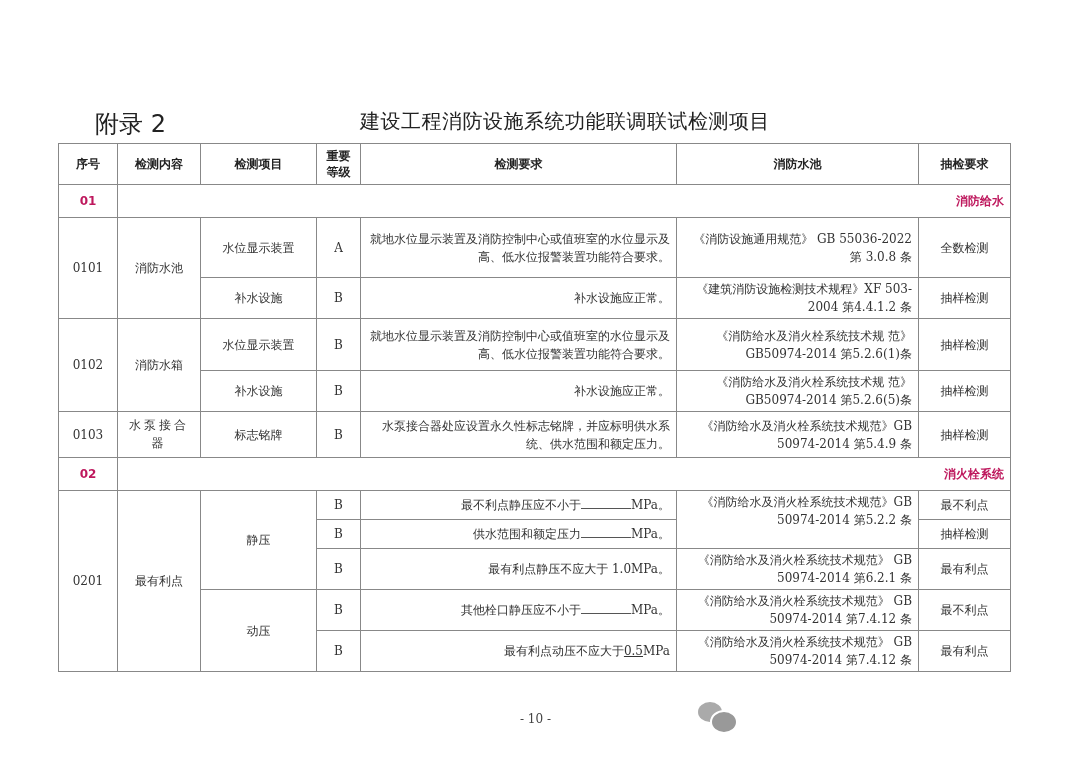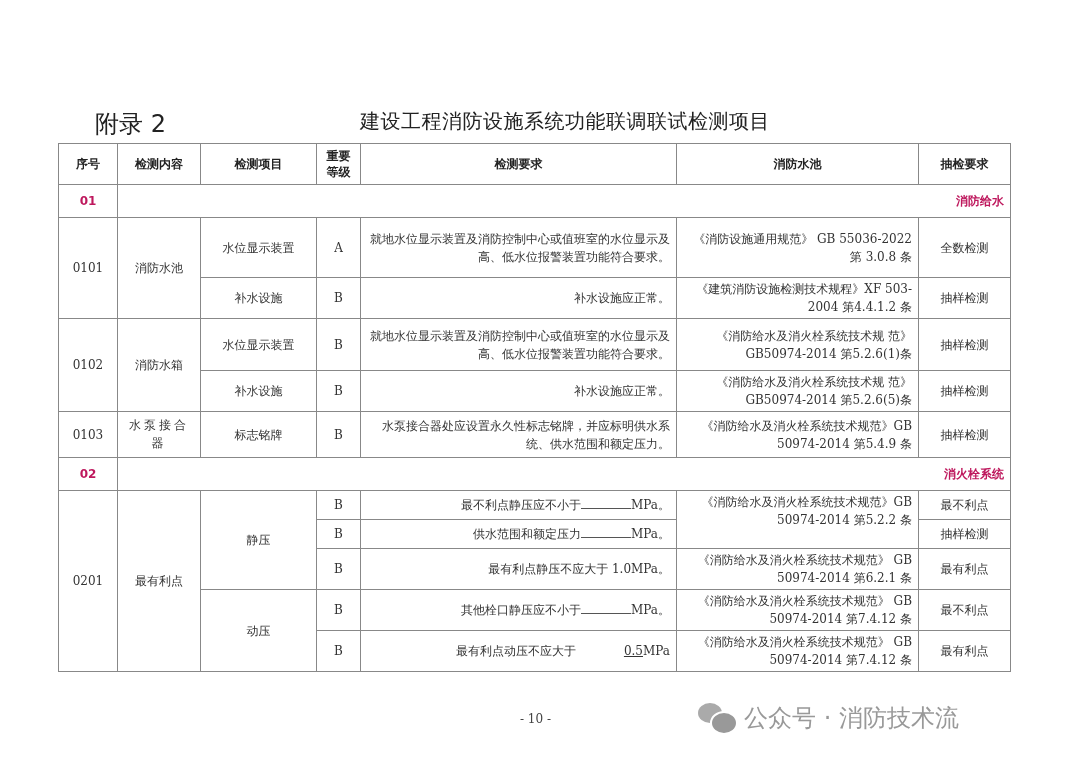--- a/index.html
+++ b/index.html
@@ -8,21 +8,21 @@
   .appendix { position:absolute; left:95px; top:108px; font-size:24px; font-family:"DejaVu Sans","Liberation Sans",sans-serif; color:#222; }
   .doc-title { position:absolute; left:360px; top:108px; font-size:20px; font-family:"DejaVu Sans","Liberation Sans",sans-serif; color:#222; font-weight:normal; letter-spacing:0.5px; }
   table.main { position:absolute; left:58px; top:143px; border-collapse:collapse; table-layout:fixed; width:952px; }
   table.main td, table.main th { border:1px solid #888; font-size:12px; padding:2px 6px; line-height:18px; color:#333; }
   table.main th { font-weight:bold; height:36px; text-align:center; font-family:"DejaVu Sans","Liberation Sans",sans-serif; font-size:12px; color:#222; }
   table.main tr.sec td { height:28px; font-weight:bold; font-family:"DejaVu Sans","Liberation Sans",sans-serif; color:#be185d; }
   .c { text-align:center; }
   .l { text-align:right; }
   .sp { letter-spacing:3px;font-family:Liberation Mono, monospace; }
   .blank { display:inline-block; width:50px; border-bottom:1px solid #555; height:12px; vertical-align:baseline; }
-  .u { text-decoration:underline;margin-left:48px; }
+  .u { text-decoration:underline; }
   .page-num { position:absolute; left:520px; top:700px; font-size:12px; color:#444;margin-top:12px; }
   .watermark { position:absolute; left:698px; top:702px; font-size:24px; color:#999; font-family:"DejaVu Sans","Liberation Sans",sans-serif; display:flex; align-items:center; gap:8px; }
   .wechat-icon { width:38px; height:30px; position:relative; }
   .wechat-icon .b1 { position:absolute; left:0; top:0; width:24px; height:20px; border-radius:50%; background:#aaa; }
   .wechat-icon .b2 { position:absolute; left:12px; top:8px; width:24px; height:20px; border-radius:50%; background:#999; border:2px solid #fff; }
 </style>
 </head>
 <body>
 
 <div class="appendix">附录 2</div>
@@ -139,14 +139,13 @@
   </tr>
 </tbody>
   </table>
 
 <div class="page-num">- 10 -</div>
 <div class="watermark">
   <span class="wechat-icon">
       <span class="b1"></span>
       <span class="b2"></span>
     </span>
-  <span>公众号 · 消防技术流</span>
 </div>
 
 </body></html>

